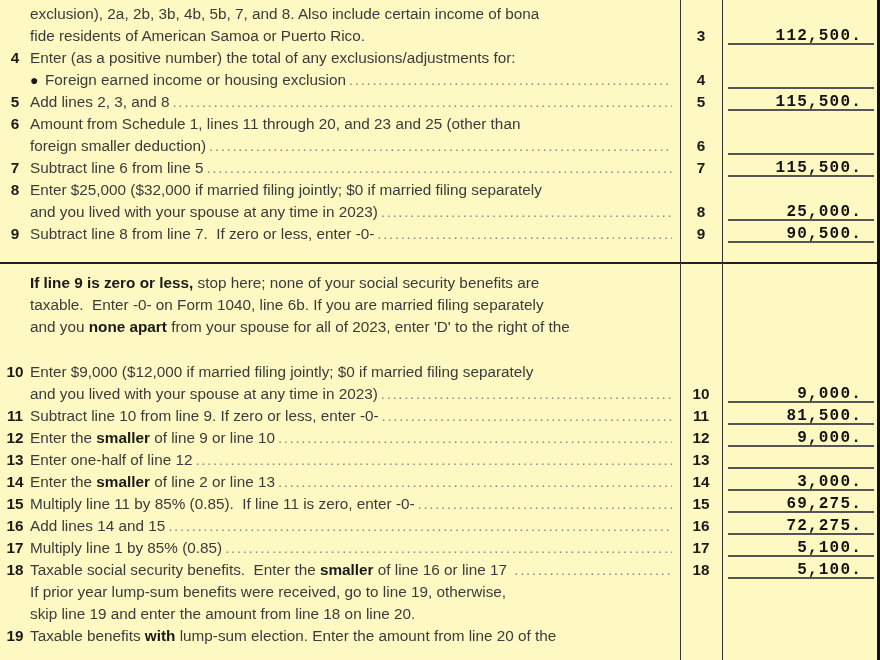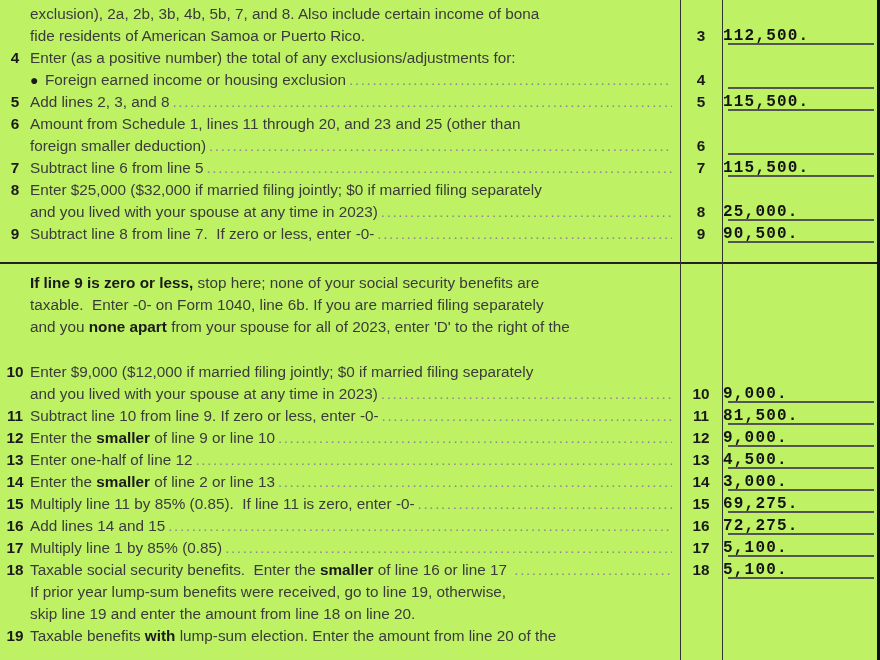--- a/index.html
+++ b/index.html
@@ -1,32 +1,32 @@
 <!DOCTYPE html>
 <html><head>
 <meta charset="utf-8">
 <style>
   html,body{margin:0;padding:0;background:#fff;}
-  #page{position:relative;width:880px;height:660px;background:#bef264;overflow:hidden;
+  #page{position:relative;width:880px;height:660px;background:#fef9c3;overflow:hidden;
         font-family:"Liberation Sans",sans-serif;font-size:15.3px;color:#3b3b3b;}
   .sec{position:relative;}
   .sec-top{padding-top:3px;}
   .sec-note{margin-top:8px;}
   .sec-bottom{margin-top:23px;}
   .row{position:relative;height:22px;line-height:22px;}
   .lbl{position:absolute;left:2px;width:26px;text-align:center;font-weight:bold;color:#1a1a1a;}
   .desc{position:absolute;left:30px;width:642px;top:0;bottom:0;display:flex;overflow:hidden;}
   .txt{white-space:pre;}
   .txt span{white-space:pre;}
   .txt .b{font-weight:bold;color:#1a1a1a;}
   .bullet{width:15px;color:#1a1a1a;font-size:14px;}
   .leader{flex:1;overflow:hidden;white-space:nowrap;color:#8a8a8a;letter-spacing:1.6px;margin-left:3px;}
   .leader::after{content:"................................................................................................................................";}
   .num{position:absolute;left:680px;width:42px;text-align:center;font-weight:bold;color:#1a1a1a;}
-  .amt{position:absolute;left:723px;width:154px;box-sizing:border-box;text-align:left;
+  .amt{position:absolute;left:723px;width:154px;box-sizing:border-box;padding-right:15px;text-align:right;
        font-family:"Liberation Mono",monospace;font-weight:bold;font-size:16px;letter-spacing:1.2px;color:#141414;}
   .ul{position:absolute;left:728px;width:146px;bottom:2px;height:0;border-bottom:2px solid #555;}
   .sep{border-top:2px solid #222;margin-top:17px;height:0;}
   .vline{position:absolute;top:0;bottom:0;width:0;border-left:1.5px solid #333;}
   .v1{left:680px;}
   .v2{left:722px;}
   .vright{position:absolute;top:0;bottom:0;left:877px;width:3px;background:#111;}
 </style>
 </head>
 <body>
@@ -181,21 +181,20 @@
       <span class="amt">9,000.</span>
       <span class="ul"></span>
     </div>
     <div class="row">
       <span class="lbl">13</span>
       <span class="desc">
           <span class="txt">Enter one-half of line 12</span>
           <span class="leader"></span>
         </span>
       <span class="num">13</span>
-      <span class="amt">4,500.</span>
       <span class="ul"></span>
     </div>
     <div class="row">
       <span class="lbl">14</span>
       <span class="desc">
           <span class="txt"><span>Enter the </span><span class="b">smaller</span><span> of line 2 or line 13</span></span>
           <span class="leader"></span>
         </span>
       <span class="num">14</span>
       <span class="amt">3,000.</span>

